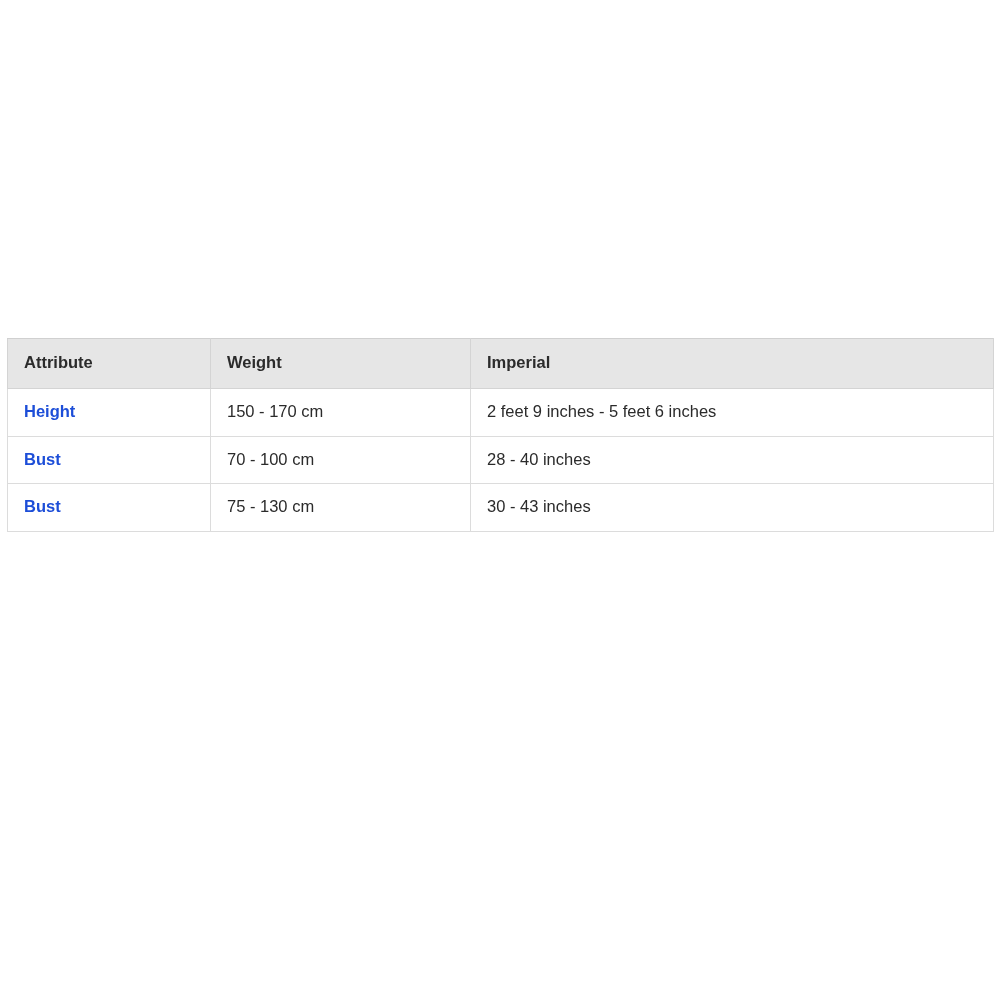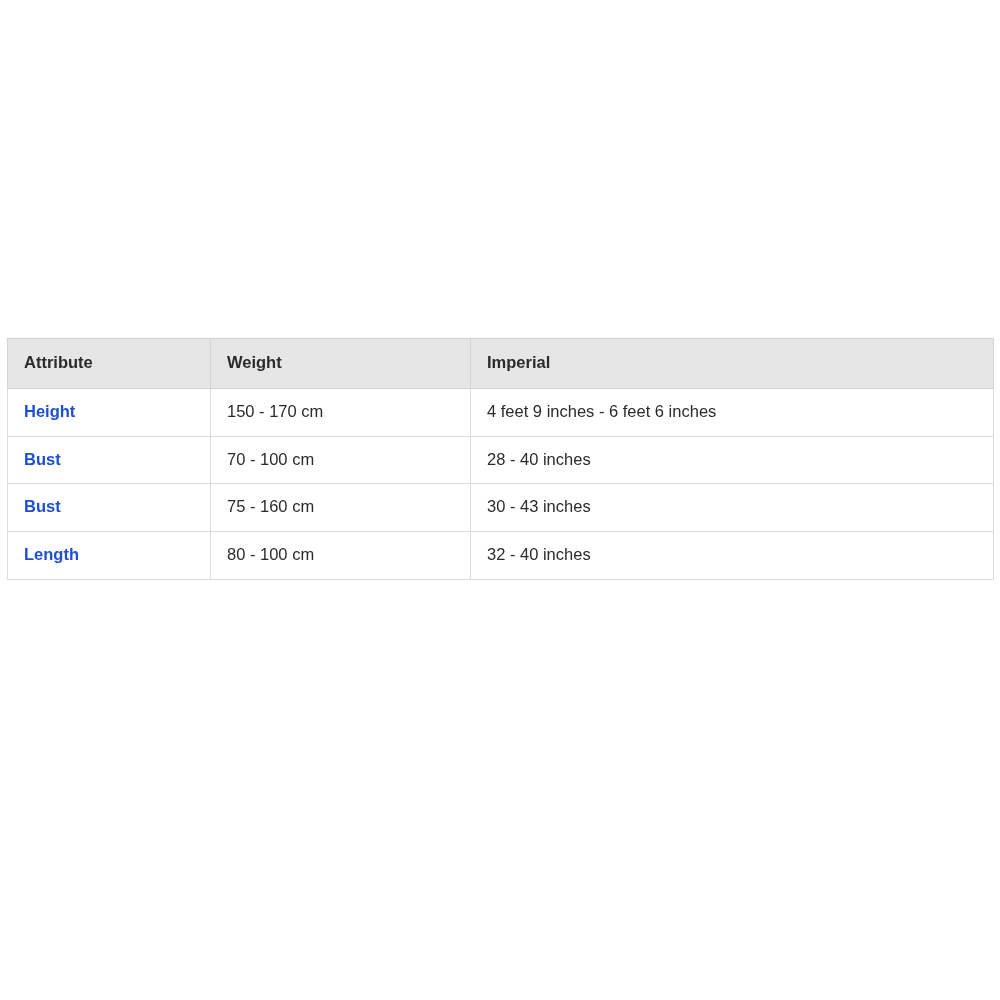--- a/index.html
+++ b/index.html
@@ -87,33 +87,28 @@
         <tr>
           <th>Attribute</th>
           <th>Weight</th>
           <th>Imperial</th>
         </tr>
       </thead>
       <tbody>
         <tr>
           <th>Height</th>
           <td>150 - 170 cm</td>
-          <td>4 feet 9 inches - 6 feet 6 inches</td>
+          <td>2 feet 9 inches - 5 feet 6 inches</td>
         </tr>
         <tr>
           <th>Bust</th>
           <td>70 - 100 cm</td>
           <td>28 - 40 inches</td>
         </tr>
         <tr>
           <th>Bust</th>
-          <td>75 - 160 cm</td>
+          <td>75 - 130 cm</td>
           <td>30 - 43 inches</td>
-        </tr>
-        <tr>
-          <th>Length</th>
-          <td>80 - 100 cm</td>
-          <td>32 - 40 inches</td>
         </tr>
       </tbody>
     </table>
   </div>
 </div>
 
 </body></html>

